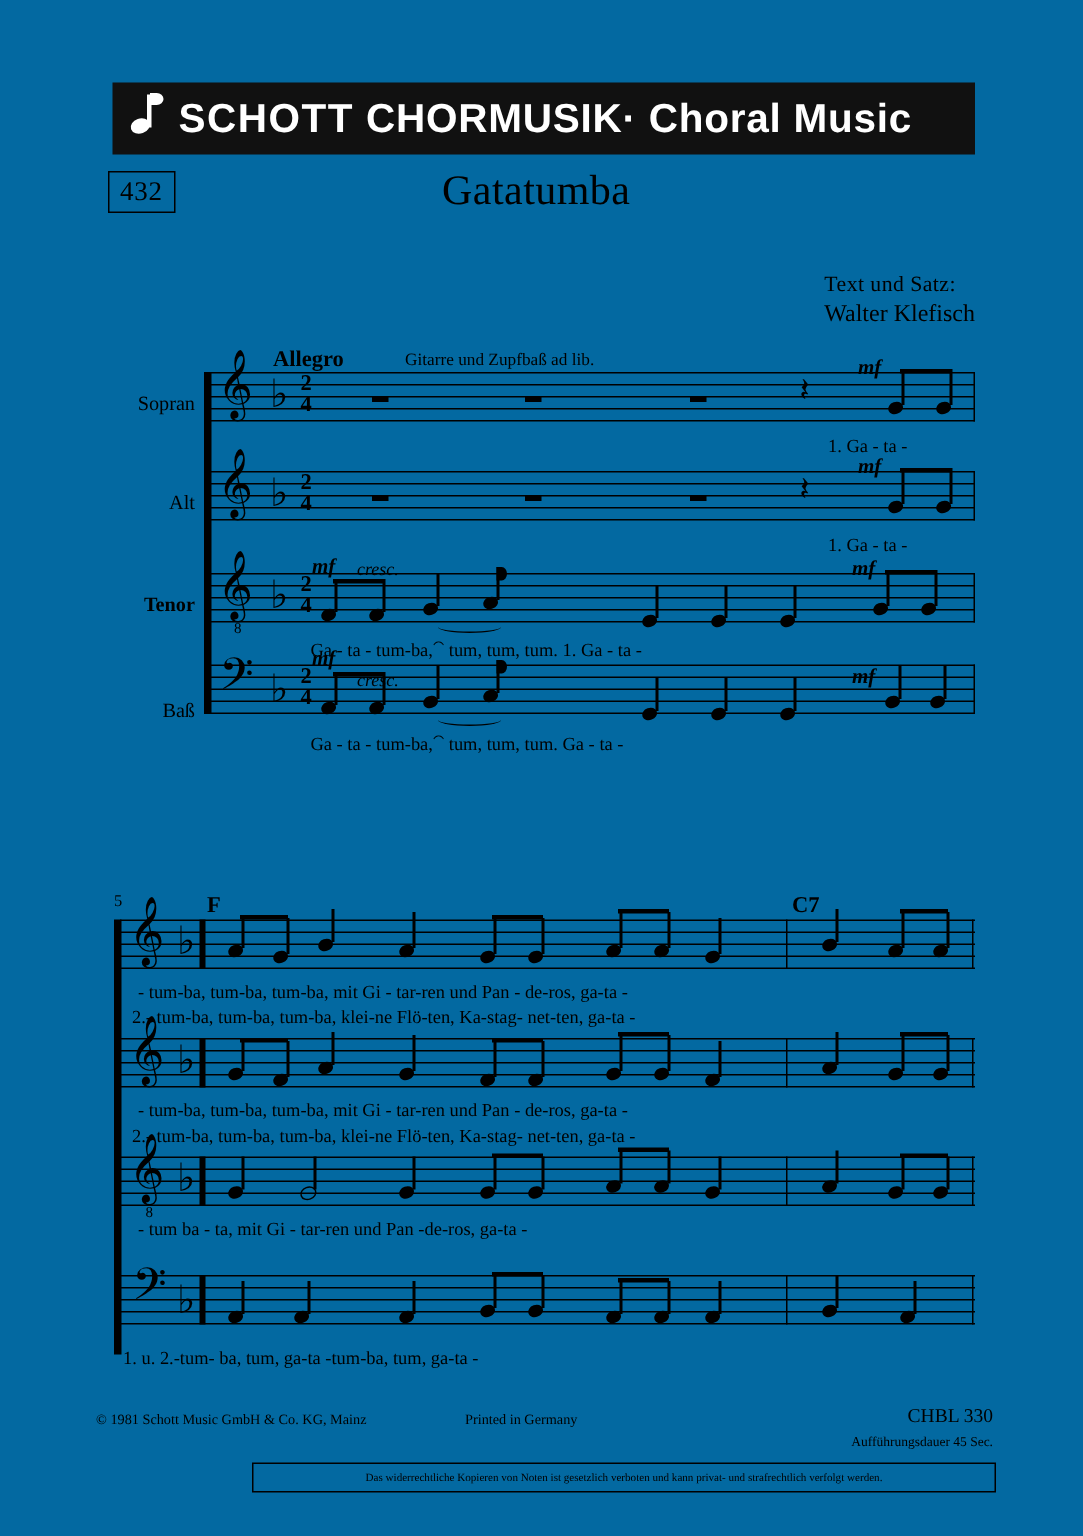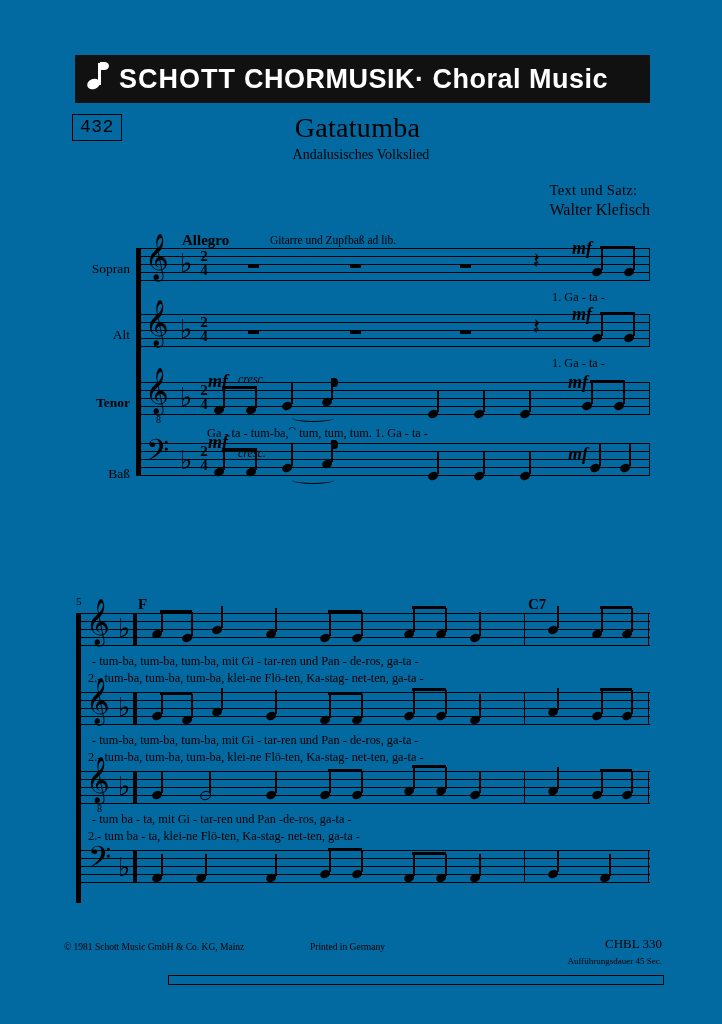--- a/index.html
+++ b/index.html
@@ -79,21 +79,21 @@
   }
   .banner-text .schott { letter-spacing: 1px; }
 
   
   .cat-number {
     position: absolute;
     left: 72px;
     top: 114px;
     border: 1.5px solid #000;
     padding: 2px 7px 3px 7px;
-    font-family: Liberation Mono, monospace;
+    font-family: Liberation Serif, serif;
     font-size: 18px;
     letter-spacing: 0.5px;
   }
 
   
   .title {
     position: absolute;
     left: 0;
     top: 112px;
     width: 715px;
@@ -199,21 +199,21 @@
   }
   .instr-note {
     position: absolute;
     font-size: 11.5px;
     font-family: "Liberation Serif", serif;
   }
   .dyn {
     position: absolute;
     font-style: italic;
     font-weight: bold;
-    font-size: 18px;
+    font-size: 14px;
     font-family: "Liberation Serif", serif;
     text-align: right;
   }
   .expr {
     position: absolute;
     font-style: italic;
     font-size: 12px;
     font-family: "Liberation Serif", serif;
   }
   .chordsym {
@@ -346,21 +346,20 @@
       <div class="note-flag"></div>
     </div>
     <div class="banner-text">
       <span class="schott">SCHOTT</span><span> CHORMUSIK· Choral Music</span>
     </div>
   </div>
 
   <div class="cat-number">432</div>
 
   <div class="title">Gatatumba</div>
-  <div class="subtitle">Andalusisches Volkslied</div>
 
   <div class="credit">
     <div class="credit-role">Text und Satz:</div>
     <div class="credit-name">Walter Klefisch</div>
   </div>
 
   <div class="system" style="left:0;top:0;width:722px;height:540px;">
 
     <div class="brace" style="left:136px;top:248px;height:228px;"></div>
     <div class="barline" style="left:140px;top:248px;height:228px;"></div>
@@ -543,20 +542,21 @@
     <div class="note" style="left:590px;top:464px;">
       <div class="head"></div>
         <div class="stem" style="left:9px;top:-20px;height:22px;"></div>
     </div>
     <div class="note" style="left:620px;top:464px;">
       <div class="head"></div>
         <div class="stem" style="left:9px;top:-20px;height:22px;"></div>
     </div>
     <div class="dyn" style="left:568px;top:444px;">mf</div>
     <div class="barline" style="left:649px;top:443px;height:33px;"></div>
+    <div class="lyric" style="left:207px;top:487px;">Ga - ta - tum-ba,⁀ tum, tum, tum. Ga - ta -</div>
   </div>
 
   <div class="system" style="left:0;top:0;width:722px;height:400px;">
 
     <div class="measure-num" style="left:76px;top:595px;">5</div>
     <div class="brace" style="left:76px;top:613px;height:290px;"></div>
     <div class="barline" style="left:80px;top:613px;height:290px;"></div>
 
     <div class="chordsym" style="left:138px;top:596px;">F</div>
     <div class="chordsym" style="left:528px;top:596px;">C7</div>
@@ -749,21 +749,20 @@
         <div class="head"></div>
         <div class="stem" style="left:9px;top:-20px;height:22px;"></div>
       </div>
     <div class="note" style="left:622px;top:791px;">
         <div class="head"></div>
         <div class="stem" style="left:9px;top:-20px;height:22px;"></div>
       </div>
     <div class="beam" style="left:600px;top:769px;width:32px;"></div>
     <div class="barline" style="left:648px;top:771px;height:33px;"></div>
     <div class="lyric" style="left:92px;top:812px;">- tum    ba  -    ta,      mit Gi -   tar-ren und Pan  -de-ros,   ga-ta -</div>
-    <div class="lyric" style="left:88px;top:829px;">2.- tum    ba  -    ta,      klei-ne    Flö-ten, Ka-stag-  net-ten,  ga-ta -</div>
 
     <div class="stave" style="left:80px;top:850px;width:570px;height:33px;">
       <div class="line"></div>
         <div class="line"></div>
         <div class="line"></div>
         <div class="line"></div>
         <div class="line"></div>
     </div>
     <div class="clef bass" style="left:88px;top:843px;">𝄢</div>
     <div class="keysig" style="left:118px;top:854px;">♭</div>
@@ -805,23 +804,25 @@
     <div class="barline" style="left:524px;top:850px;height:33px;"></div>
     <div class="note" style="left:548px;top:870px;">
         <div class="head"></div>
         <div class="stem" style="left:9px;top:-20px;height:22px;"></div>
       </div>
     <div class="note" style="left:600px;top:874px;">
         <div class="head"></div>
         <div class="stem" style="left:9px;top:-20px;height:22px;"></div>
       </div>
     <div class="barline" style="left:648px;top:850px;height:33px;"></div>
+    <div class="lyric" style="left:82px;top:898px;">1. u. 2.-tum- ba,      tum,    ga-ta -tum-ba,      tum,     ga-ta -</div>
   </div>
 
   <div class="footer-left">© 1981 Schott Music GmbH &amp; Co. KG, Mainz</div>
   <div class="footer-printed">Printed in Germany</div>
   <div class="footer-right">CHBL 330</div>
   <div class="footer-duration">Aufführungsdauer 45 Sec.</div>
 
   <div class="notice">
+    <div>Das widerrechtliche Kopieren von Noten ist gesetzlich verboten und kann privat- und strafrechtlich verfolgt werden.</div>
   </div>
 
 </div>
 
 </body></html>

